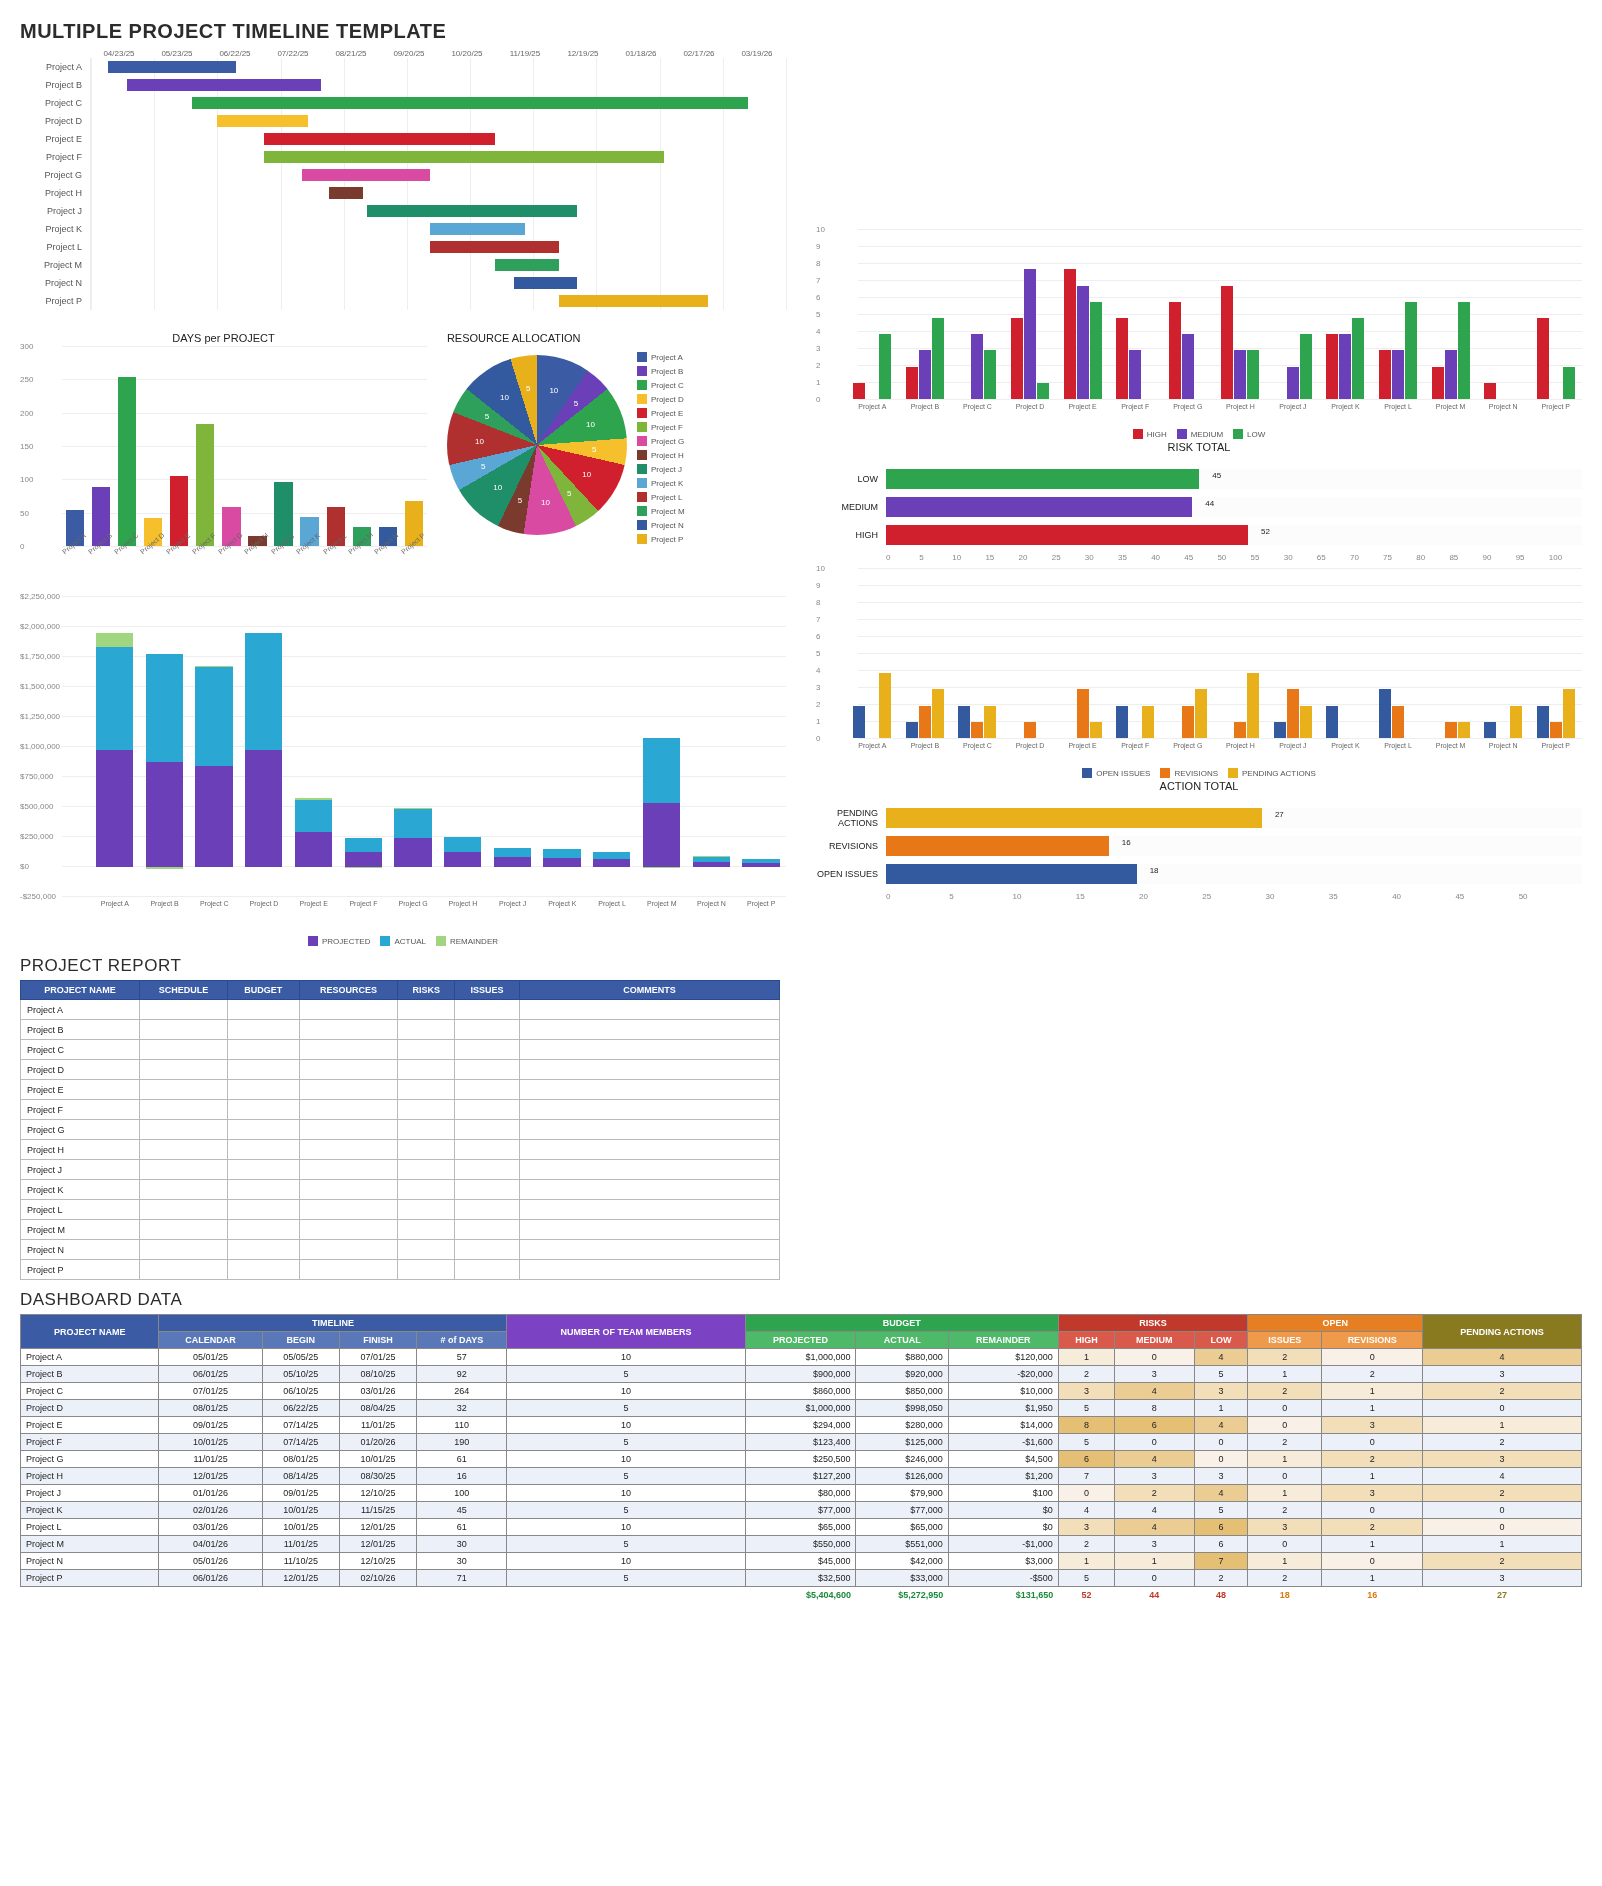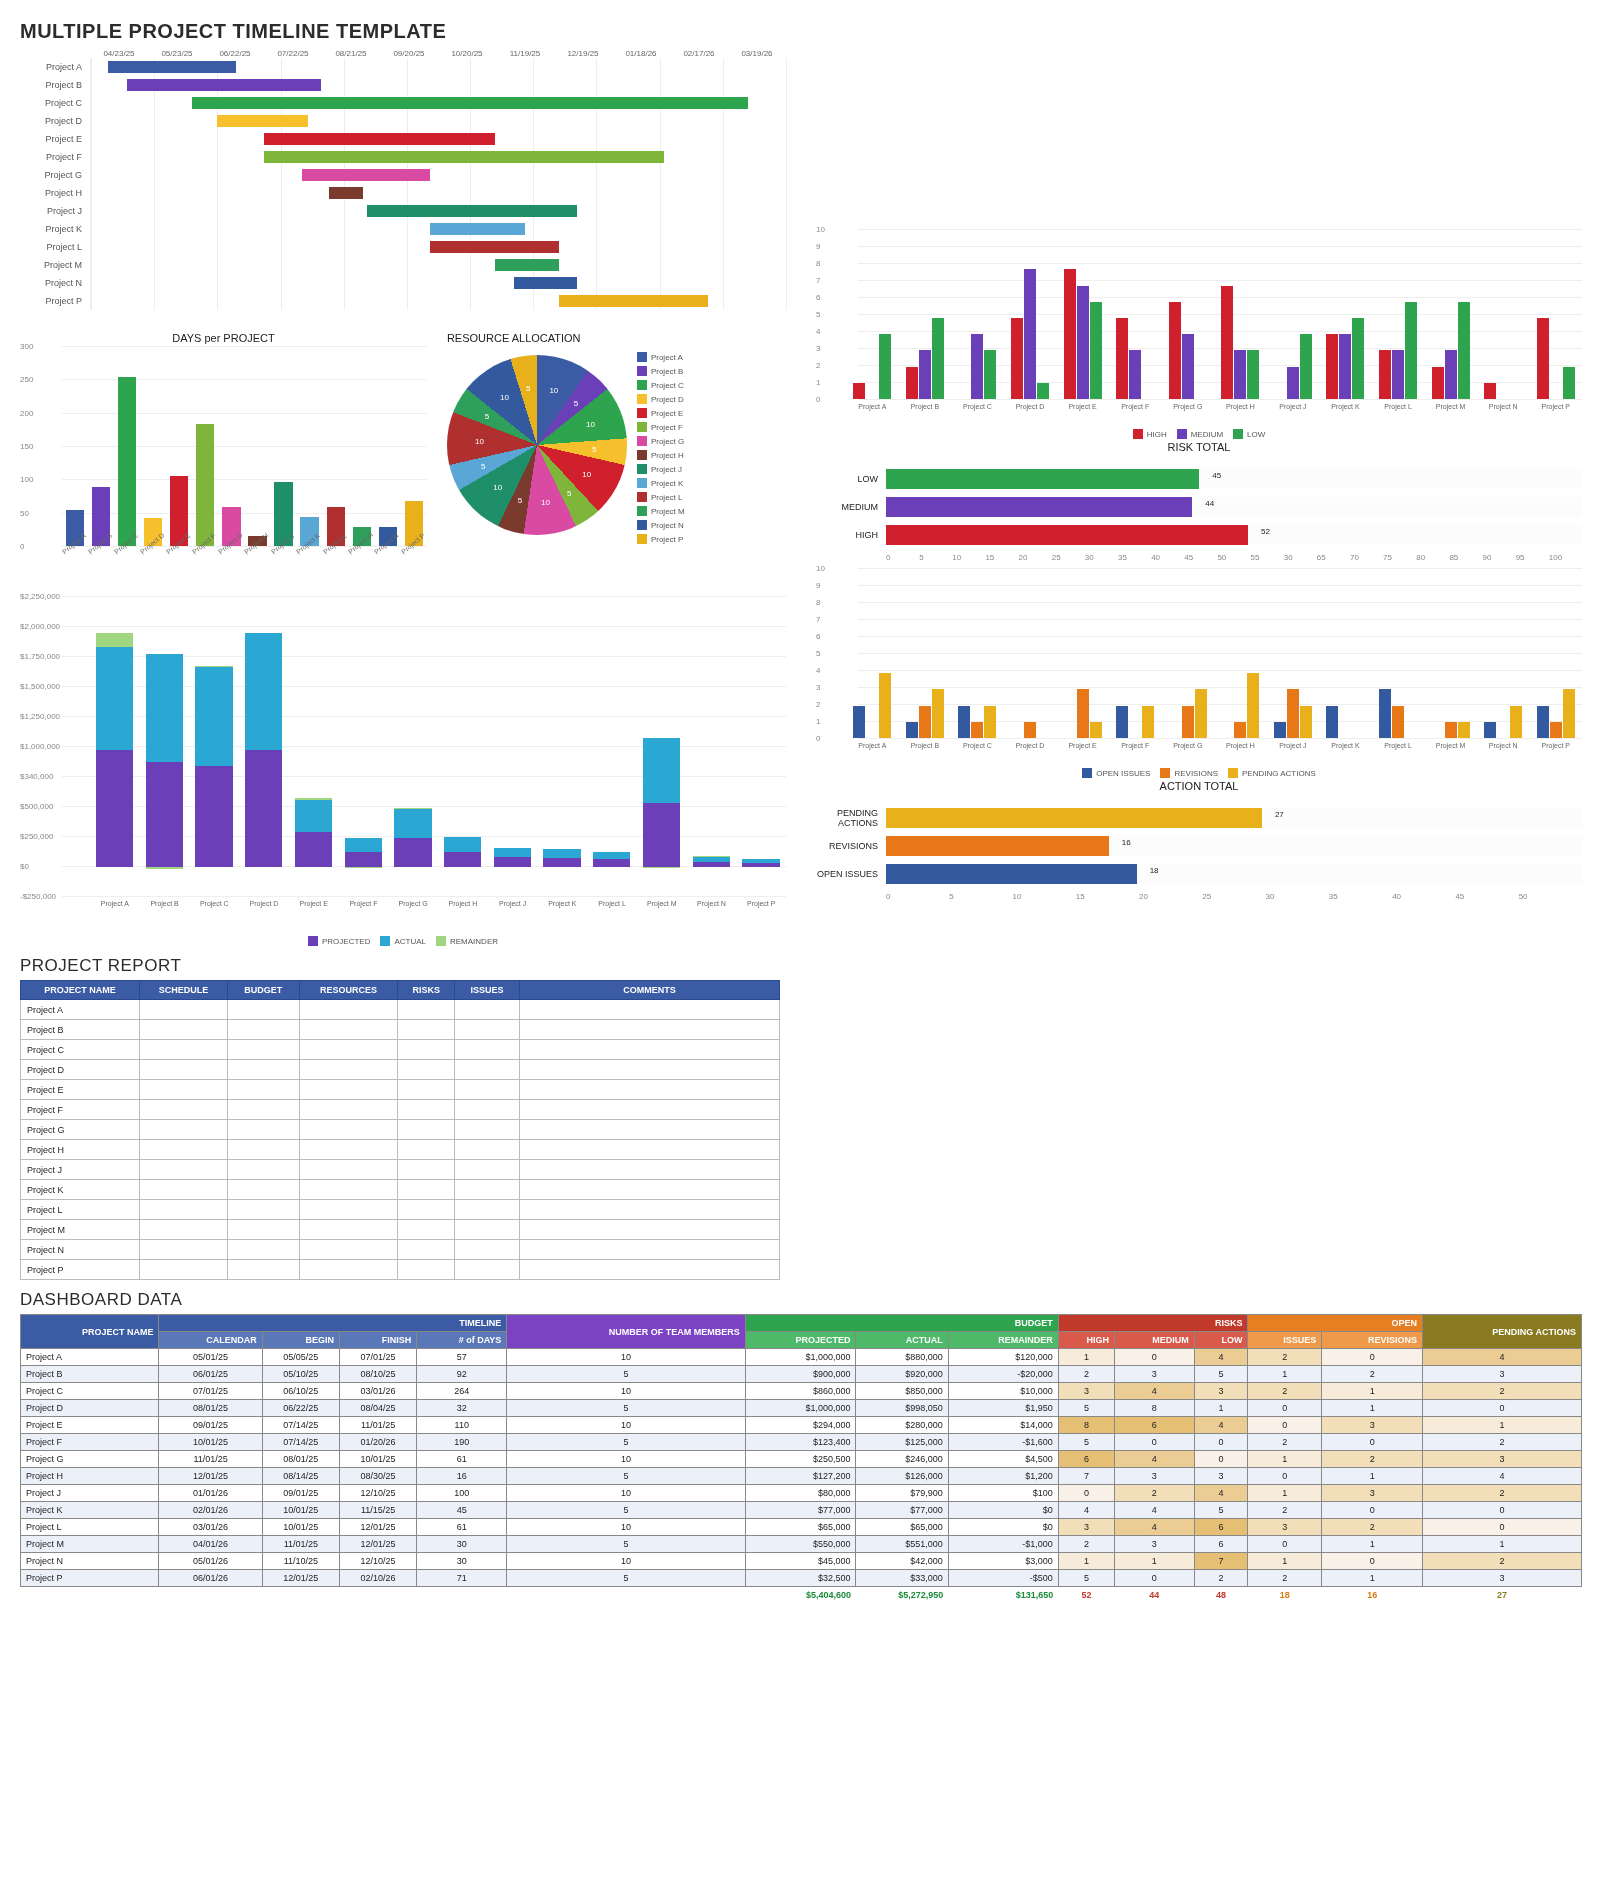--- a/index.html
+++ b/index.html
@@ -58,21 +58,21 @@
   .pie .lbl { position:absolute; font-size:8px; color:#fff; transform:translate(-50%,-50%);}
 
   
   table.report { border-collapse: collapse; width: 760px; }
   table.report th { background:#3b5ba5; color:#fff; font-size:9px; font-weight:bold; padding:4px 6px; border:1px solid #2a4a90; text-align:center;}
   table.report td { border:1px solid #bbb; padding:4px 6px; font-size:9px; height:20px;}
 
   
   table.dash { border-collapse: collapse; width: 100%; font-size:9px; }
   table.dash th, table.dash td { border:1px solid #888; padding:3px 5px; text-align:center; }
-  table.dash th { color:#fff; font-weight:bold; font-size:9px;text-align:right; }
+  table.dash th { color:#fff; font-weight:bold; font-size:9px; }
   table.dash td.l { text-align:left; }
   table.dash td.r { text-align:right; }
   table.dash tr.alt td { background:#ecf1f9; }
   .hdr-blue{background:#3b5ba5;} .hdr-blue2{background:#5a78b8;}
   .hdr-purple{background:#7c42c4;}
   .hdr-green{background:#2ea44f;} .hdr-green2{background:#4fb96a;}
   .hdr-red{background:#c0392b;} .hdr-red2{background:#d9594b;}
   .hdr-orange{background:#e67e22;} .hdr-orange2{background:#ee9a4a;}
   .hdr-olive{background:#8a7a1f;}
 
@@ -493,21 +493,21 @@
     <div class="vbar-chart" id="fin-chart" style="height:300px; padding-left:70px; margin-bottom:40px;">
         <div class="ygrid" style="top:100%"></div>
         <div class="ytick" style="top:100%">-$250,000</div>
         <div class="ygrid" style="top:90%"></div>
         <div class="ytick" style="top:90%">$0</div>
         <div class="ygrid" style="top:80%"></div>
         <div class="ytick" style="top:80%">$250,000</div>
         <div class="ygrid" style="top:70%"></div>
         <div class="ytick" style="top:70%">$500,000</div>
         <div class="ygrid" style="top:60%"></div>
-        <div class="ytick" style="top:60%">$340,000</div>
+        <div class="ytick" style="top:60%">$750,000</div>
         <div class="ygrid" style="top:50%"></div>
         <div class="ytick" style="top:50%">$1,000,000</div>
         <div class="ygrid" style="top:40%"></div>
         <div class="ytick" style="top:40%">$1,250,000</div>
         <div class="ygrid" style="top:30.000000000000004%"></div>
         <div class="ytick" style="top:30.000000000000004%">$1,500,000</div>
         <div class="ygrid" style="top:19.999999999999996%"></div>
         <div class="ytick" style="top:19.999999999999996%">$1,750,000</div>
         <div class="ygrid" style="top:9.999999999999998%"></div>
         <div class="ytick" style="top:9.999999999999998%">$2,000,000</div>

